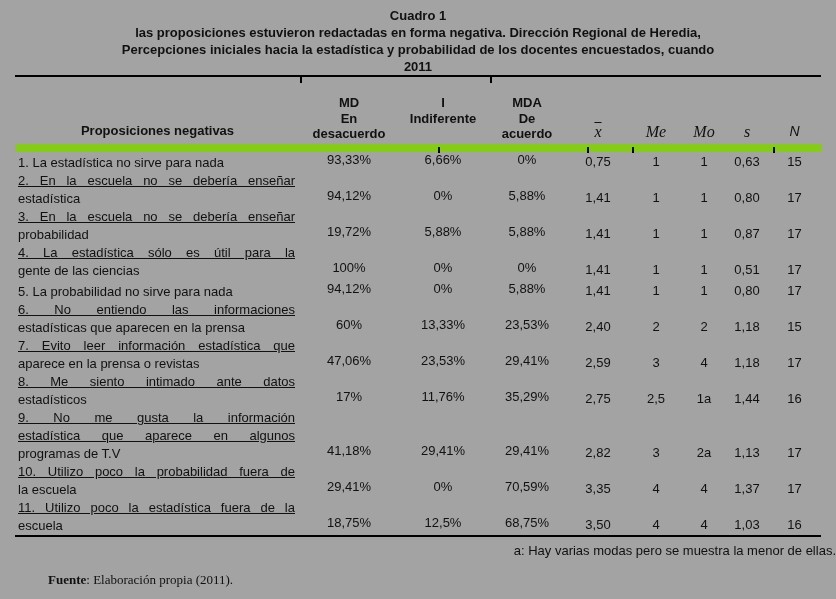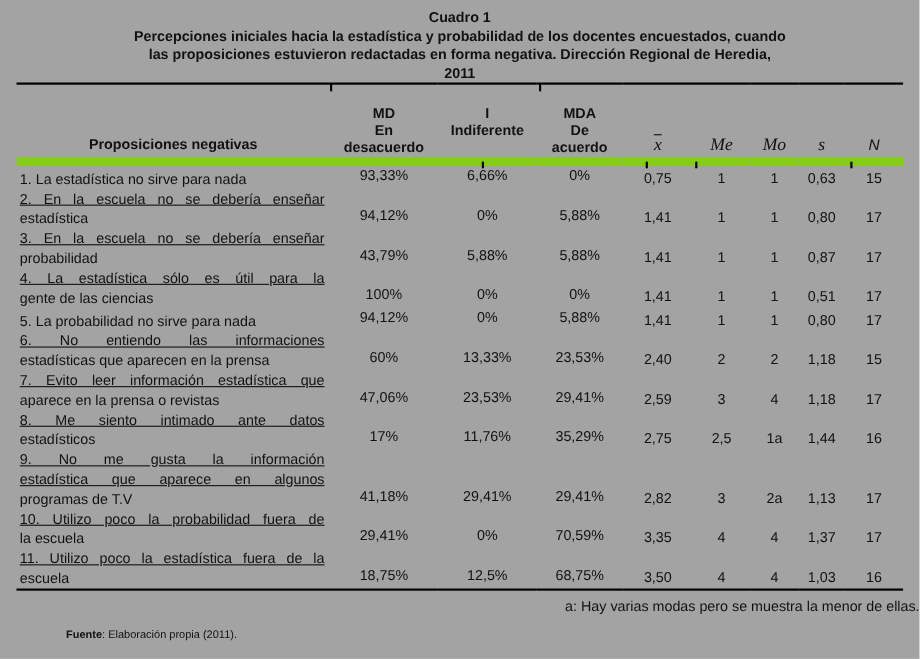--- a/index.html
+++ b/index.html
@@ -35,32 +35,32 @@
   
   .tick { position:absolute; width:2px; background:#000; }
   .tick-t1 { top:76px;  left:300px; height:7px; }
   .tick-t2 { top:76px;  left:490px; height:7px; }
   .tick-h1 { top:147px; left:438px; height:6px; }
   .tick-h2 { top:147px; left:587px; height:6px; }
   .tick-h3 { top:147px; left:632px; height:6px; }
   .tick-h4 { top:147px; left:773px; height:6px; }
   
   .note   { margin:6px 0 0 40px; font-size:13px;text-align:right; }
-  .source { margin:14px 0 0 60px; font-size:10px; }
+  .source { margin:14px 0 0 48px; font-size:13px;font-family:Liberation Serif, serif; }
   .bold   { font-weight:bold; }
 </style>
 </head>
 <body>
 
 <div class="page">
 
   <div class="title-block">
     <div>Cuadro 1</div>
+    <div>las proposiciones estuvieron redactadas en forma negativa. Dirección Regional de Heredia,</div>
     <div>Percepciones iniciales hacia la estadística y probabilidad de los docentes encuestados, cuando</div>
-    <div>las proposiciones estuvieron redactadas en forma negativa. Dirección Regional de Heredia,</div>
     <div>2011</div>
   </div>
 
   <table class="cuadro">
     <colgroup>
       <col style="width:285px">
         <col style="width:98px">
         <col style="width:90px">
       <col style="width:78px">
         <col style="width:64px">
@@ -121,21 +121,21 @@
       <td class="stat">1</td>
       <td class="stat">0,80</td>
       <td class="stat">17</td>
     </tr>
 
     <tr>
       <td class="prop-cell">
             <div class="prop-line">3. En la escuela no se debería enseñar</div>
             <div class="prop-line">probabilidad</div>
           </td>
-      <td class="pct">43,79%</td>
+      <td class="pct">19,72%</td>
       <td class="pct">5,88%</td>
       <td class="pct">5,88%</td>
       <td class="stat">1,41</td>
       <td class="stat">1</td>
       <td class="stat">1</td>
       <td class="stat">0,87</td>
       <td class="stat">17</td>
     </tr>
 
     <tr>

